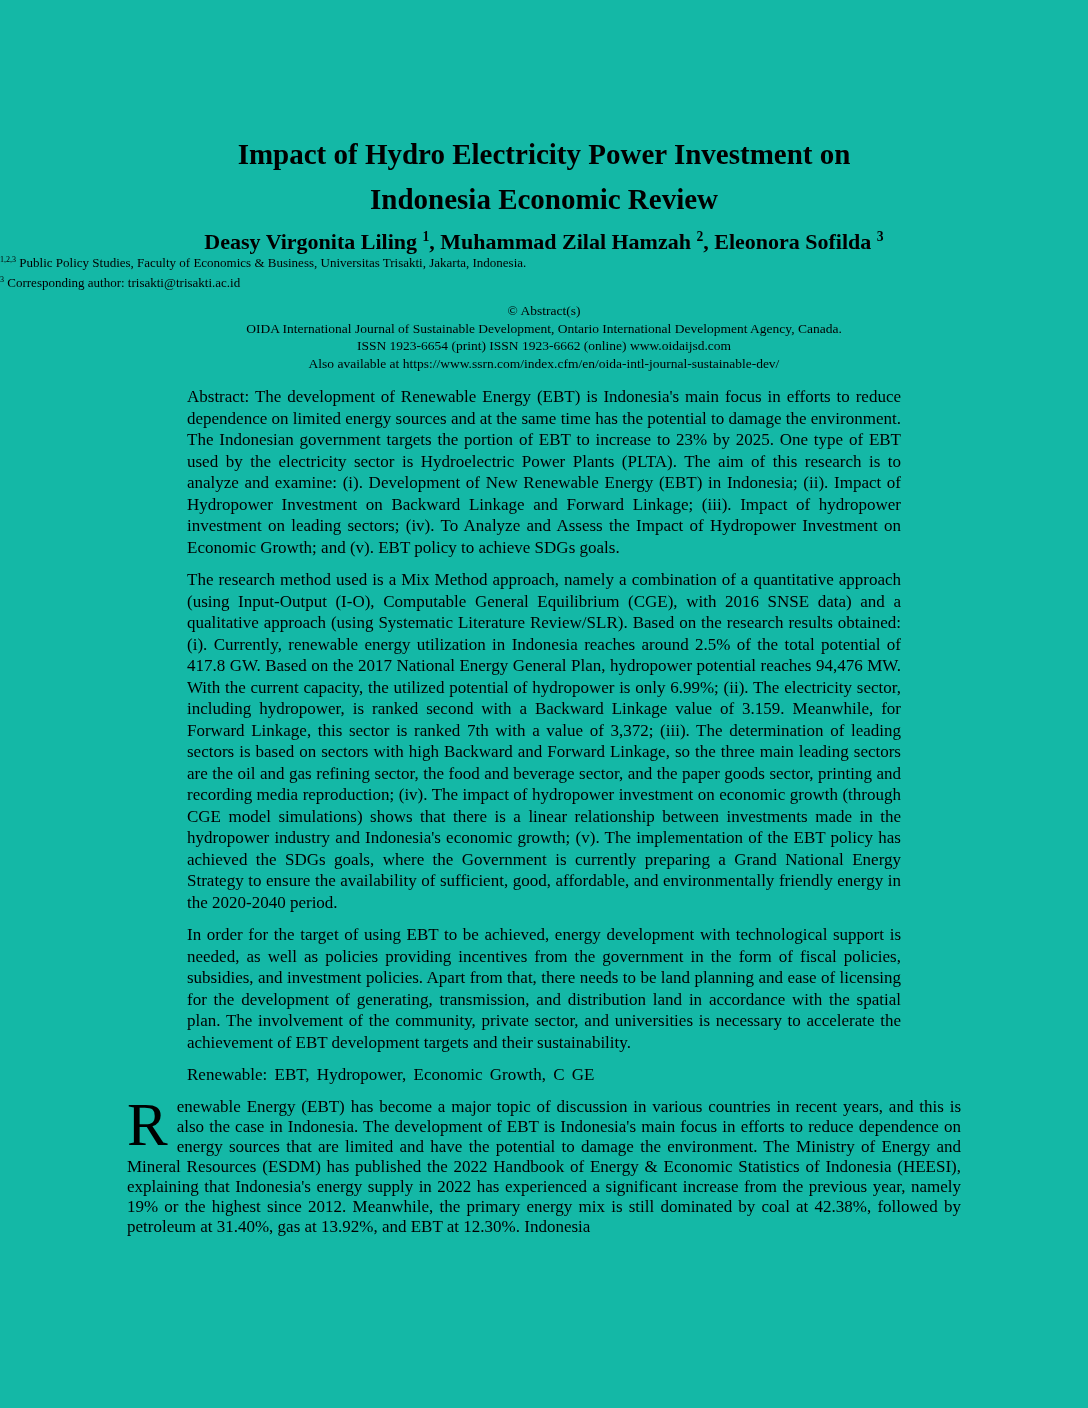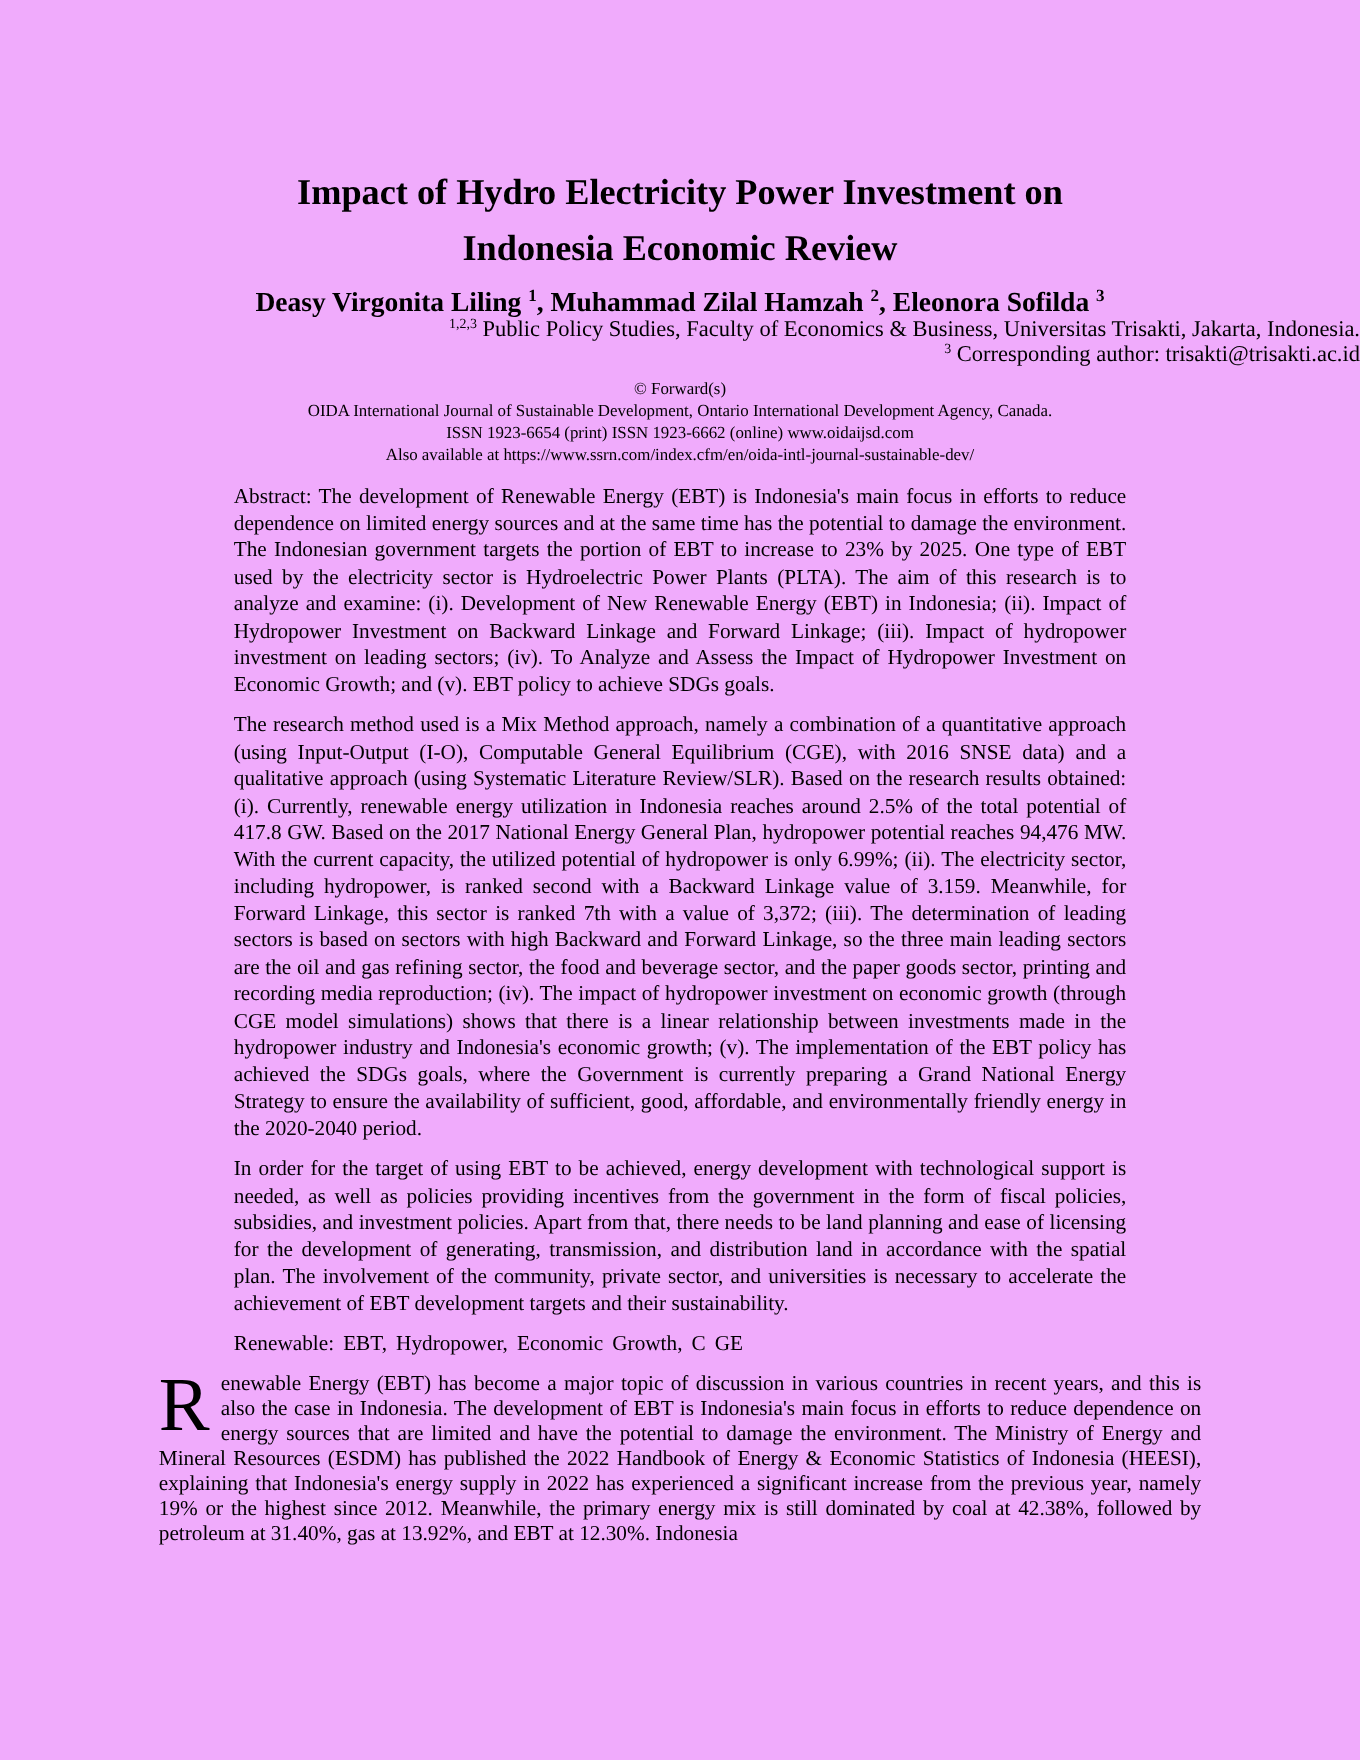--- a/index.html
+++ b/index.html
@@ -11,40 +11,40 @@
     width: 1088px;
     height: 1408px;
     font-family: "Liberation Serif", serif;
     color: #000000;
     position: relative;
   }
   .page {
     width: 1088px;
     height: 1408px;
     overflow: hidden;
-    background: #f0abfc;
+    background: #14b8a6;
   }
   .title {
     margin: 0;
     padding-top: 132px;
     text-align: center;
     font-size: 29px;
     font-weight: 700;
     line-height: 45px;
   }
   .authors {
     margin-top: 9px;
     text-align: center;
     font-size: 22px;
     font-weight: 700;
     line-height: 22px;
   }
   .affiliations {
-    text-align: right;
-    font-size: 18px;
+    text-align: left;
+    font-size: 13px;
     line-height: 20px;
   }
   sup {
     font-size: 0.62em;
     line-height: 0;
     vertical-align: super;
   }
   .imprint {
     margin-top: 9px;
     text-align: center;
@@ -102,21 +102,21 @@
   <div class="authors">
     <span>Deasy Virgonita Liling </span><sup>1</sup><span>, Muhammad Zilal Hamzah </span><sup>2</sup><span>, Eleonora Sofilda </span><sup>3</sup>
   </div>
 
   <div class="affiliations">
     <div><sup>1,2,3</sup><span> Public Policy Studies, Faculty of Economics &amp; Business, Universitas Trisakti, Jakarta, Indonesia.</span></div>
     <div><sup>3</sup><span> Corresponding author: trisakti@trisakti.ac.id</span></div>
   </div>
 
   <div class="imprint">
-    <div>© Forward(s)</div>
+    <div>© Abstract(s)</div>
     <div>OIDA International Journal of Sustainable Development, Ontario International Development Agency, Canada.</div>
     <div>ISSN 1923-6654 (print) ISSN 1923-6662 (online) www.oidaijsd.com</div>
     <div>Also available at https://www.ssrn.com/index.cfm/en/oida-intl-journal-sustainable-dev/</div>
   </div>
 
   <div class="abstract-col">
     <p><span class="bold-label">Abstract</span><span>: The development of Renewable Energy (EBT) is Indonesia's main focus in efforts to reduce dependence on limited energy sources and at the same time has the potential to damage the environment. The Indonesian government targets the portion of EBT to increase to 23% by 2025. One type of EBT used by the electricity sector is Hydroelectric Power Plants (PLTA). The aim of this research is to analyze and examine: (i). Development of New Renewable Energy (EBT) in Indonesia; (ii). Impact of Hydropower Investment on Backward Linkage and Forward Linkage; (iii). Impact of hydropower investment on leading sectors; (iv). To Analyze and Assess the Impact of Hydropower Investment on Economic Growth; and (v). EBT policy to achieve SDGs goals.</span></p>
     <p>The research method used is a Mix Method approach, namely a combination of a quantitative approach (using Input-Output (I-O), Computable General Equilibrium (CGE), with 2016 SNSE data) and a qualitative approach (using Systematic Literature Review/SLR). Based on the research results obtained: (i). Currently, renewable energy utilization in Indonesia reaches around 2.5% of the total potential of 417.8 GW. Based on the 2017 National Energy General Plan, hydropower potential reaches 94,476 MW. With the current capacity, the utilized potential of hydropower is only 6.99%; (ii). The electricity sector, including hydropower, is ranked second with a Backward Linkage value of 3.159. Meanwhile, for Forward Linkage, this sector is ranked 7th with a value of 3,372; (iii). The determination of leading sectors is based on sectors with high Backward and Forward Linkage, so the three main leading sectors are the oil and gas refining sector, the food and beverage sector, and the paper goods sector, printing and recording media reproduction; (iv). The impact of hydropower investment on economic growth (through CGE model simulations) shows that there is a linear relationship between investments made in the hydropower industry and Indonesia's economic growth; (v). The implementation of the EBT policy has achieved the SDGs goals, where the Government is currently preparing a Grand National Energy Strategy to ensure the availability of sufficient, good, affordable, and environmentally friendly energy in the 2020-2040 period.</p>
     <p>In order for the target of using EBT to be achieved, energy development with technological support is needed, as well as policies providing incentives from the government in the form of fiscal policies, subsidies, and investment policies. Apart from that, there needs to be land planning and ease of licensing for the development of generating, transmission, and distribution land in accordance with the spatial plan. The involvement of the community, private sector, and universities is necessary to accelerate the achievement of EBT development targets and their sustainability.</p>
     <p class="keywords"><span class="bold-label">Renewable</span><span>: EBT, Hydropower, Economic Growth, C GE</span></p>

